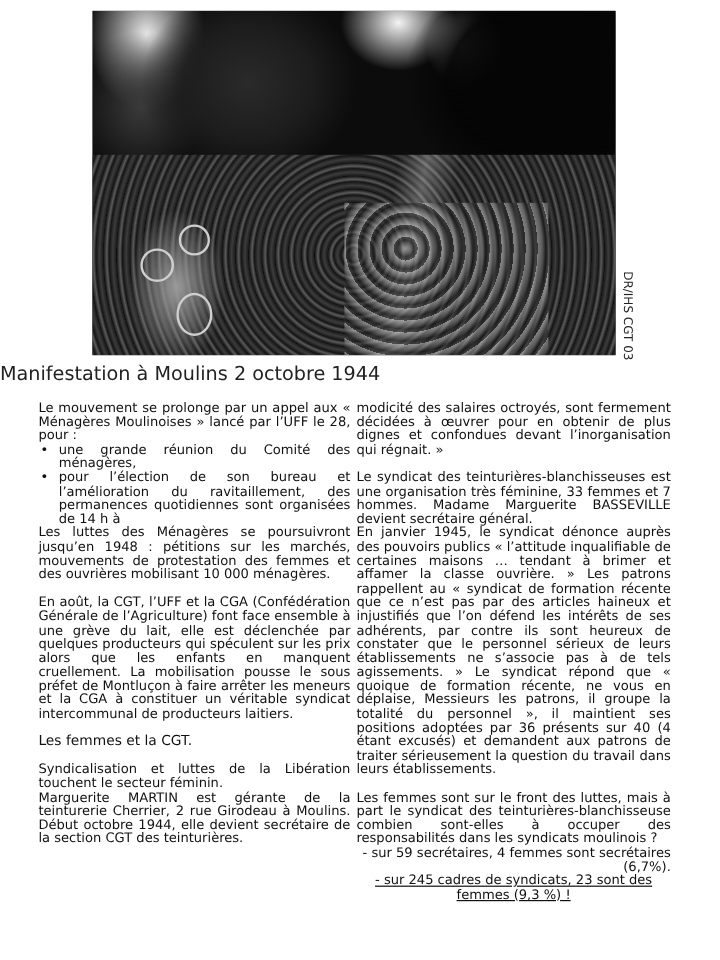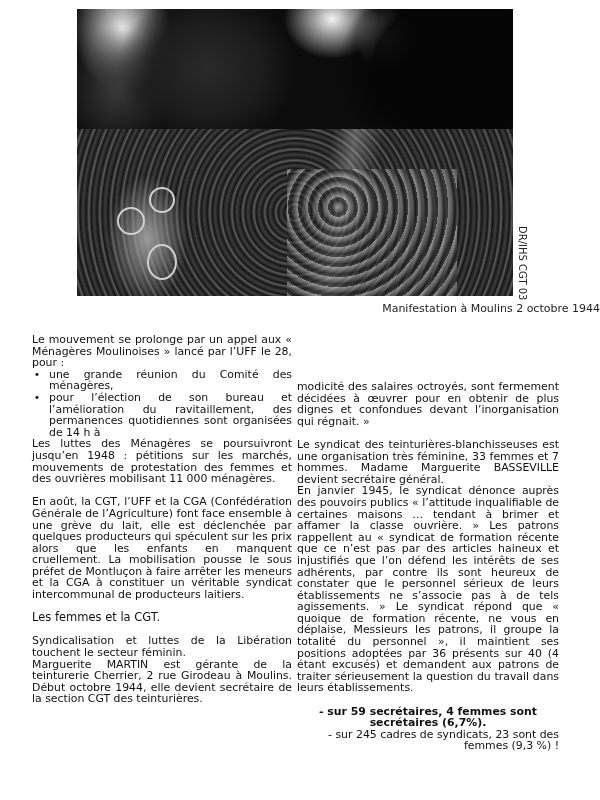--- a/index.html
+++ b/index.html
@@ -22,25 +22,25 @@
       linear-gradient(100deg, rgba(0,0,0,0) 0%, rgba(0,0,0,0) 55%, rgba(200,200,200,0.35) 60%, rgba(0,0,0,0) 66%),
       radial-gradient(ellipse 50px 80px at 70px 110px, #9a9a9a 0%, rgba(120,120,120,0) 80%),
       repeating-radial-gradient(circle at 50% 50%, #1a1a1a 0px, #3c3c3c 3px, #151515 6px, #5a5a5a 8px, #0e0e0e 11px); }
   .photo .crowd { position:absolute; left:210px; top:160px; width:170px; height:127px;
     background: repeating-radial-gradient(circle at 30% 30%, #cfcfcf 0px, #8a8a8a 3px, #1c1c1c 7px, #404040 10px);
     opacity:0.55; }
   .photo .bike { position:absolute; border:2px solid #cfcfcf; border-radius:50%; }
   .credit { position:absolute; left:506px; top:246px; width:60px; height:14px;
             transform:rotate(90deg); transform-origin:left top;
             font-size:10px; color:#222; white-space:nowrap; left:528px; top:226px; }
-  .caption { position:absolute; left:0; width:600px; top:302px; text-align:right;
-             font-size:11px; color:#222; }
+  .caption { position:absolute; left:0; width:600px; top:302px; text-align:left;
+             font-size:16px; color:#222; }
   .col { position:absolute; top:334px; font-size:10.9px; line-height:11.6px; text-align:justify; }
   .col.left { left:32px; width:260px; }
-  .col.right { left:297px; width:262px;margin-top:47px; }
+  .col.right { left:297px; width:262px; }
   .col p { margin:0; }
   .gap { height:11.6px; }
   .bullets { margin:0; padding:0; list-style:none; }
   .bullets li { position:relative; padding-left:17px; }
   .bullets li .dot { position:absolute; left:0; top:0; width:10px; text-align:center; }
   .heading { font-weight:normal; font-size:11.5px; margin:0; }
 </style>
 </head>
 <body>
 
@@ -56,31 +56,32 @@
 
 <div class="credit">DR/IHS CGT 03</div>
 <div class="caption">Manifestation à Moulins  2 octobre 1944</div>
 
 <div class="col left">
   <p>Le mouvement se prolonge par un appel aux « Ménagères Moulinoises » lancé par l’UFF le 28, pour :</p>
   <ul class="bullets">
     <li><span class="dot">•</span><span>une grande réunion du Comité des ménagères,</span></li>
     <li><span class="dot">•</span><span> pour l’élection de son bureau et l’amélioration du ravitaillement, des permanences quotidiennes sont organisées de 14 h à</span></li>
   </ul>
-  <p>Les luttes des Ménagères se poursuivront jusqu’en 1948 : pétitions sur les marchés, mouvements de protestation des femmes et des ouvrières mobilisant 11 000 ménagères.</p>
+  <p>Les luttes des Ménagères se poursuivront jusqu’en 1948 : pétitions sur les marchés, mouvements de protestation des femmes et des ouvrières mobilisant 10 000 ménagères.</p>
   <div class="gap"></div>
   <p>En août, la CGT, l’UFF et la CGA (Confédération Générale de l’Agriculture) font face ensemble à une grève du lait, elle est déclenchée par quelques producteurs qui spéculent sur les prix alors que les enfants en manquent cruellement. La mobilisation pousse le sous préfet de Montluçon à faire arrêter les meneurs et la CGA à constituer un véritable syndicat intercommunal de producteurs laitiers.</p>
   <div class="gap"></div>
   <p class="heading">Les femmes et la CGT.</p>
   <div class="gap"></div>
   <p>Syndicalisation et luttes de la Libération touchent le secteur féminin.</p>
   <p>Marguerite MARTIN est gérante de la  teinturerie Cherrier, 2 rue Girodeau à Moulins. Début octobre 1944, elle devient secrétaire de la section CGT des teinturières.</p>
 </div>
 
 <div class="col right">
   <p>modicité des salaires octroyés, sont fermement décidées à œuvrer pour en obtenir de plus dignes et confondues devant l’inorganisation qui régnait. »</p>
   <div class="gap"></div>
   <p>Le syndicat des teinturières-blanchisseuses est une organisation très féminine, 33 femmes et 7 hommes. Madame Marguerite BASSEVILLE devient secrétaire général.</p>
   <p>En janvier 1945, le syndicat dénonce auprès des pouvoirs publics « l’attitude inqualifiable de certaines maisons … tendant à brimer et affamer la classe ouvrière. » Les patrons rappellent au « syndicat de formation récente que ce n’est pas par des articles haineux et injustifiés que l’on défend les intérêts de ses adhérents, par contre ils sont heureux de constater que le personnel sérieux de leurs établissements ne s’associe pas à de tels agissements. » Le syndicat répond que « quoique de formation récente, ne vous en déplaise, Messieurs les patrons, il groupe la totalité du personnel », il maintient ses positions adoptées par 36 présents sur 40 (4 étant excusés) et demandent aux patrons de traiter sérieusement la question du travail dans leurs établissements.</p>
   <div class="gap"></div>
-  <p style="text-align:center;font-weight:bold;">- sur 59 secrétaires, 4 femmes sont secrétaires (6,7%).</p>
-  <p style="text-align:right;">- sur 245 cadres de syndicats, 23 sont des femmes (9,3 %) !</p>
+  <p>Les femmes sont sur le front des luttes, mais à part le syndicat des teinturières-blanchisseuse combien sont-elles à occuper des responsabilités dans les syndicats moulinois ?</p>
+  <p style="text-align:right;">- sur 59 secrétaires, 4 femmes sont secrétaires (6,7%).</p>
+  <p style="text-align:center;text-decoration:underline;">- sur 245 cadres de syndicats, 23 sont des femmes (9,3 %) !</p>
 </div>
 
 </body></html>

